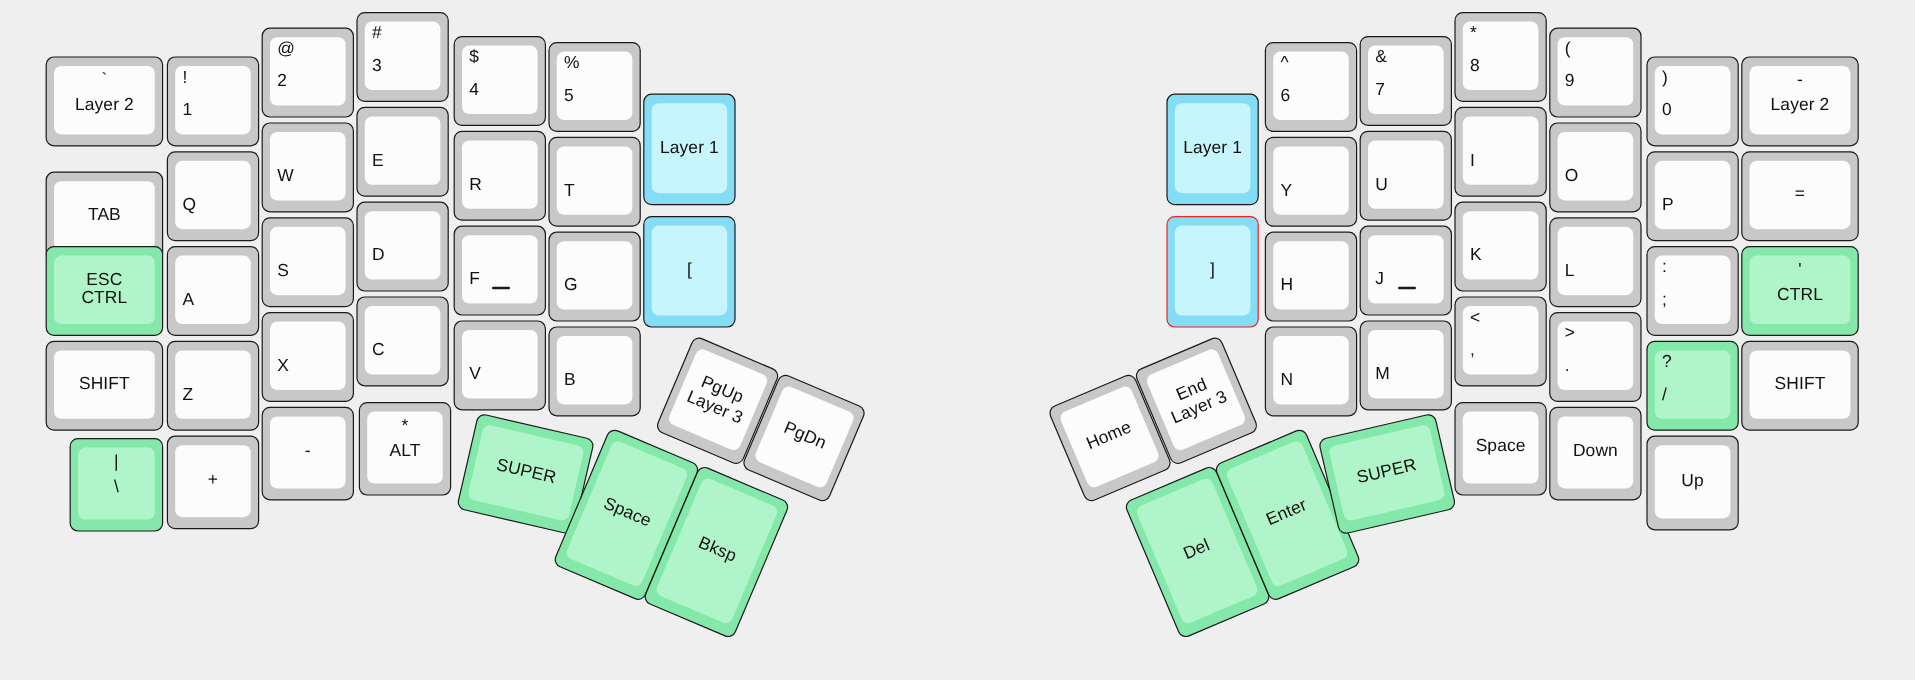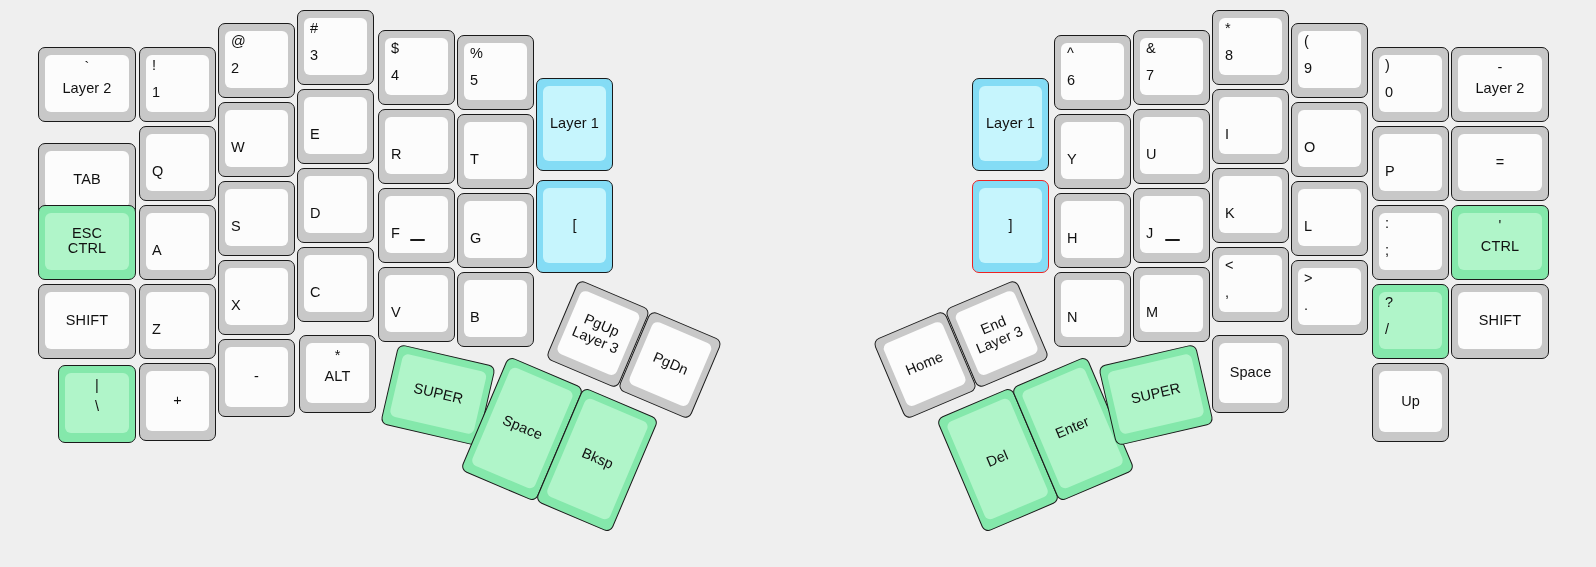--- a/index.html
+++ b/index.html
@@ -370,20 +370,25 @@
       <div class="top">
         <div class="lg bl">L</div>
       </div>
     </div>
     <div class="key" style="left: 1291px; top: 260px; width: 77px; height: 75px;">
       <div class="top">
         <div class="lg tl">&gt;</div>
         <div class="lg bl">.</div>
       </div>
     </div>
+    <div class="key" style="left: 1291px; top: 339px; width: 77px; height: 78px;">
+      <div class="top">
+        <div class="lg ct">Down</div>
+      </div>
+    </div>
     <div class="key" style="left: 1372px; top: 47px; width: 77px; height: 75px;">
       <div class="top">
         <div class="lg tl">)</div>
         <div class="lg bl">0</div>
       </div>
     </div>
     <div class="key" style="left: 1372px; top: 126px; width: 77px; height: 75px;">
       <div class="top">
         <div class="lg bl">P</div>
       </div>

